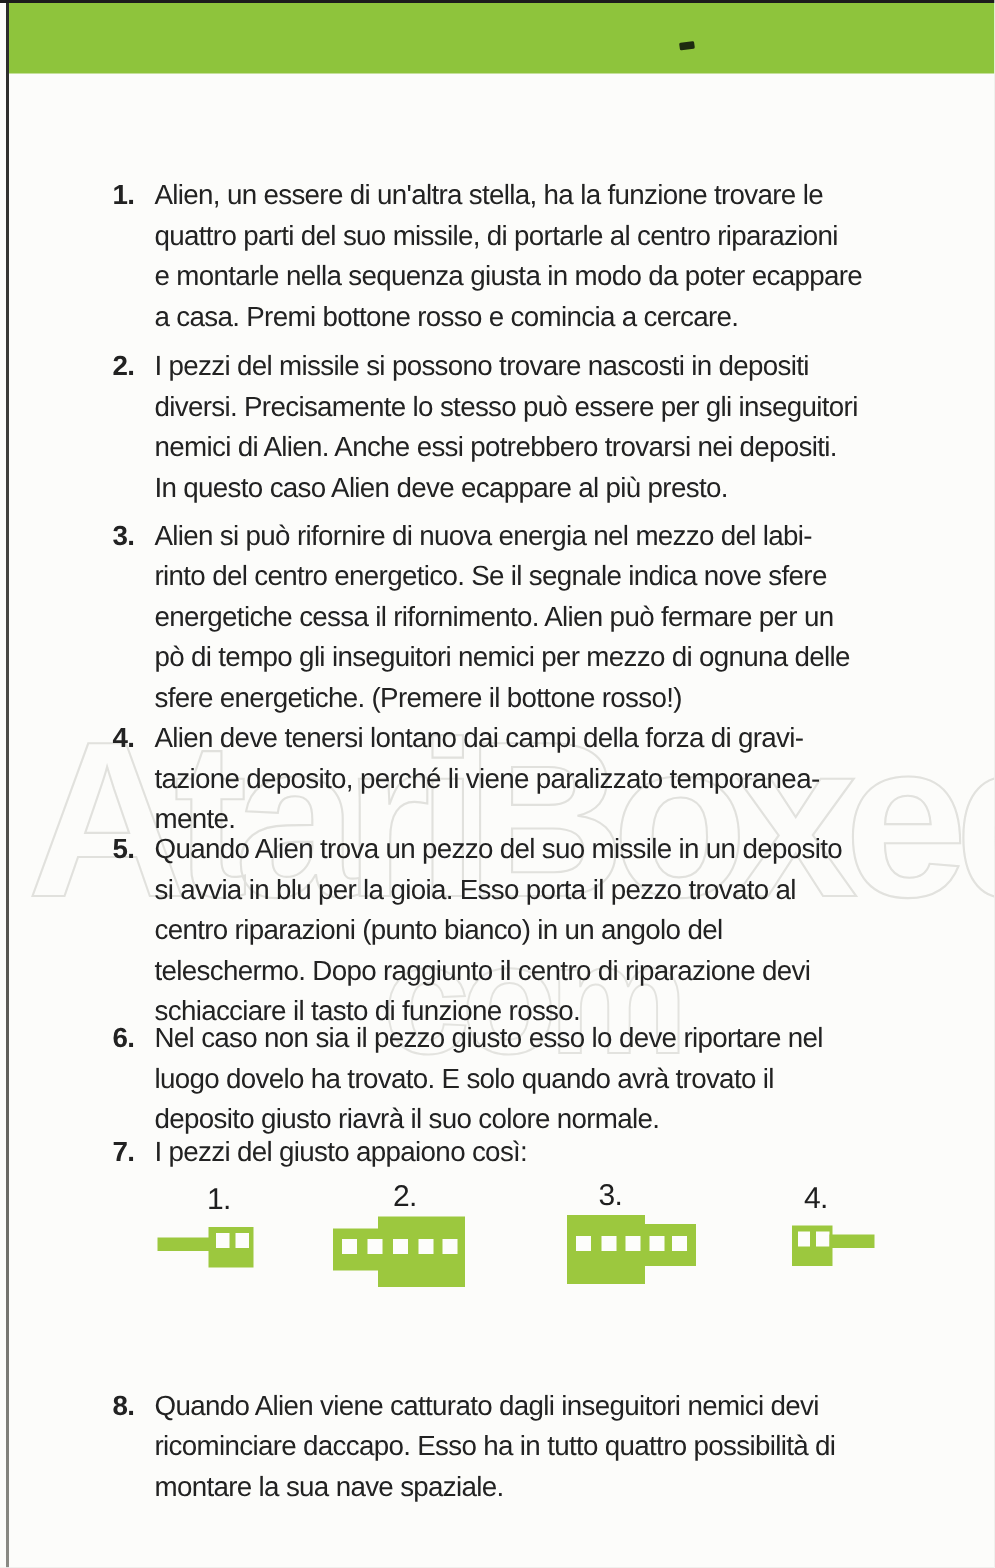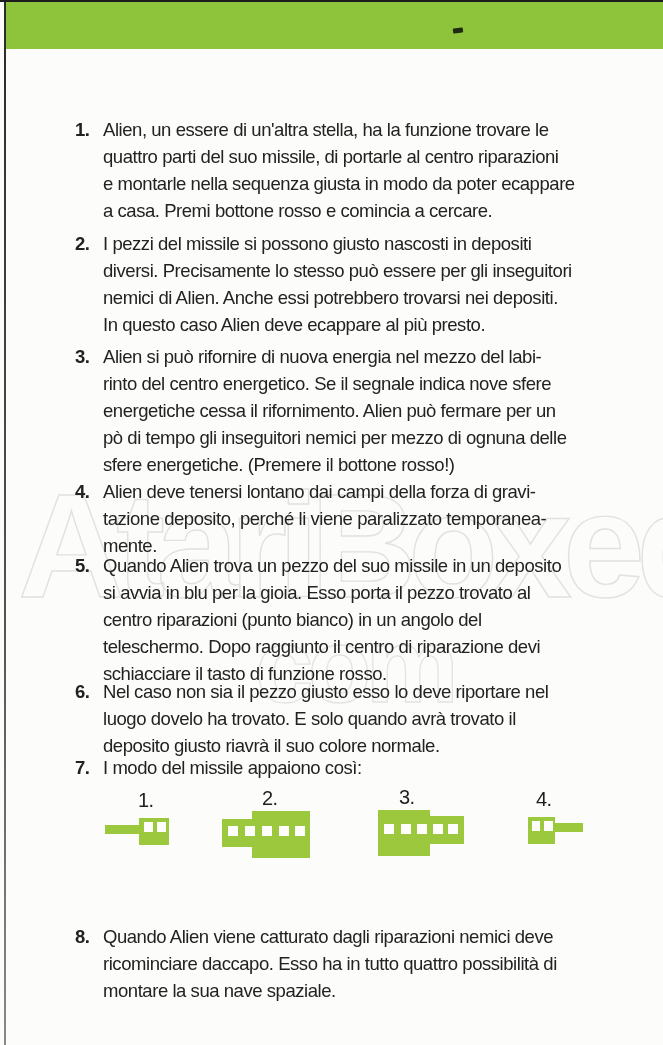--- a/index.html
+++ b/index.html
@@ -59,21 +59,21 @@
   <div class="item" style="top:114px">
     <span class="num">1.</span>
     <span class="txt">Alien, un essere di un'altra stella, ha la funzione trovare le
 quattro parti del suo missile, di portarle al centro riparazioni
 e montarle nella sequenza giusta in modo da poter ecappare
 a casa. Premi bottone rosso e comincia a cercare.</span>
   </div>
 
   <div class="item" style="top:228px">
     <span class="num">2.</span>
-    <span class="txt">I pezzi del missile si possono giusto nascosti in depositi
+    <span class="txt">I pezzi del missile si possono trovare nascosti in depositi
 diversi. Precisamente lo stesso può essere per gli inseguitori
 nemici di Alien. Anche essi potrebbero trovarsi nei depositi.
 In questo caso Alien deve ecappare al più presto.</span>
   </div>
 
   <div class="item" style="top:341px">
     <span class="num">3.</span>
     <span class="txt">Alien si può rifornire di nuova energia nel mezzo del labi-
 rinto del centro energetico. Se il segnale indica nove sfere
 energetiche cessa il rifornimento. Alien può fermare per un
@@ -99,21 +99,21 @@
 
   <div class="item" style="top:676px">
     <span class="num">6.</span>
     <span class="txt">Nel caso non sia il pezzo giusto esso lo deve riportare nel
 luogo dovelo ha trovato. E solo quando avrà trovato il
 deposito giusto riavrà il suo colore normale.</span>
   </div>
 
   <div class="item" style="top:752px">
     <span class="num">7.</span>
-    <span class="txt">I modo del missile appaiono così:</span>
+    <span class="txt">I pezzi del giusto appaiono così:</span>
   </div>
 
   <div>
     <span class="fig-label" style="left:138px;top:788px">1.</span>
     <span class="fig-label" style="left:262px;top:786px">2.</span>
     <span class="fig-label" style="left:399px;top:785px">3.</span>
     <span class="fig-label" style="left:536px;top:787px">4.</span>
 
     <div>
       <div class="pp" style="left:105px;top:823px;width:36px;height:9px"></div>
@@ -145,18 +145,18 @@
     <div>
       <div class="pp" style="left:528px;top:815px;width:27px;height:27px"></div>
       <div class="hole" style="left:532px;top:819px;width:8px;height:10px"></div>
       <div class="hole" style="left:544px;top:819px;width:9px;height:10px"></div>
       <div class="pp" style="left:553px;top:821px;width:30px;height:9px"></div>
     </div>
   </div>
 
   <div class="item" style="top:921px">
     <span class="num">8.</span>
-    <span class="txt">Quando Alien viene catturato dagli riparazioni nemici deve
+    <span class="txt">Quando Alien viene catturato dagli inseguitori nemici devi
 ricominciare daccapo. Esso ha in tutto quattro possibilità di
 montare la sua nave spaziale.</span>
   </div>
 
 </div>
 
 </body></html>

